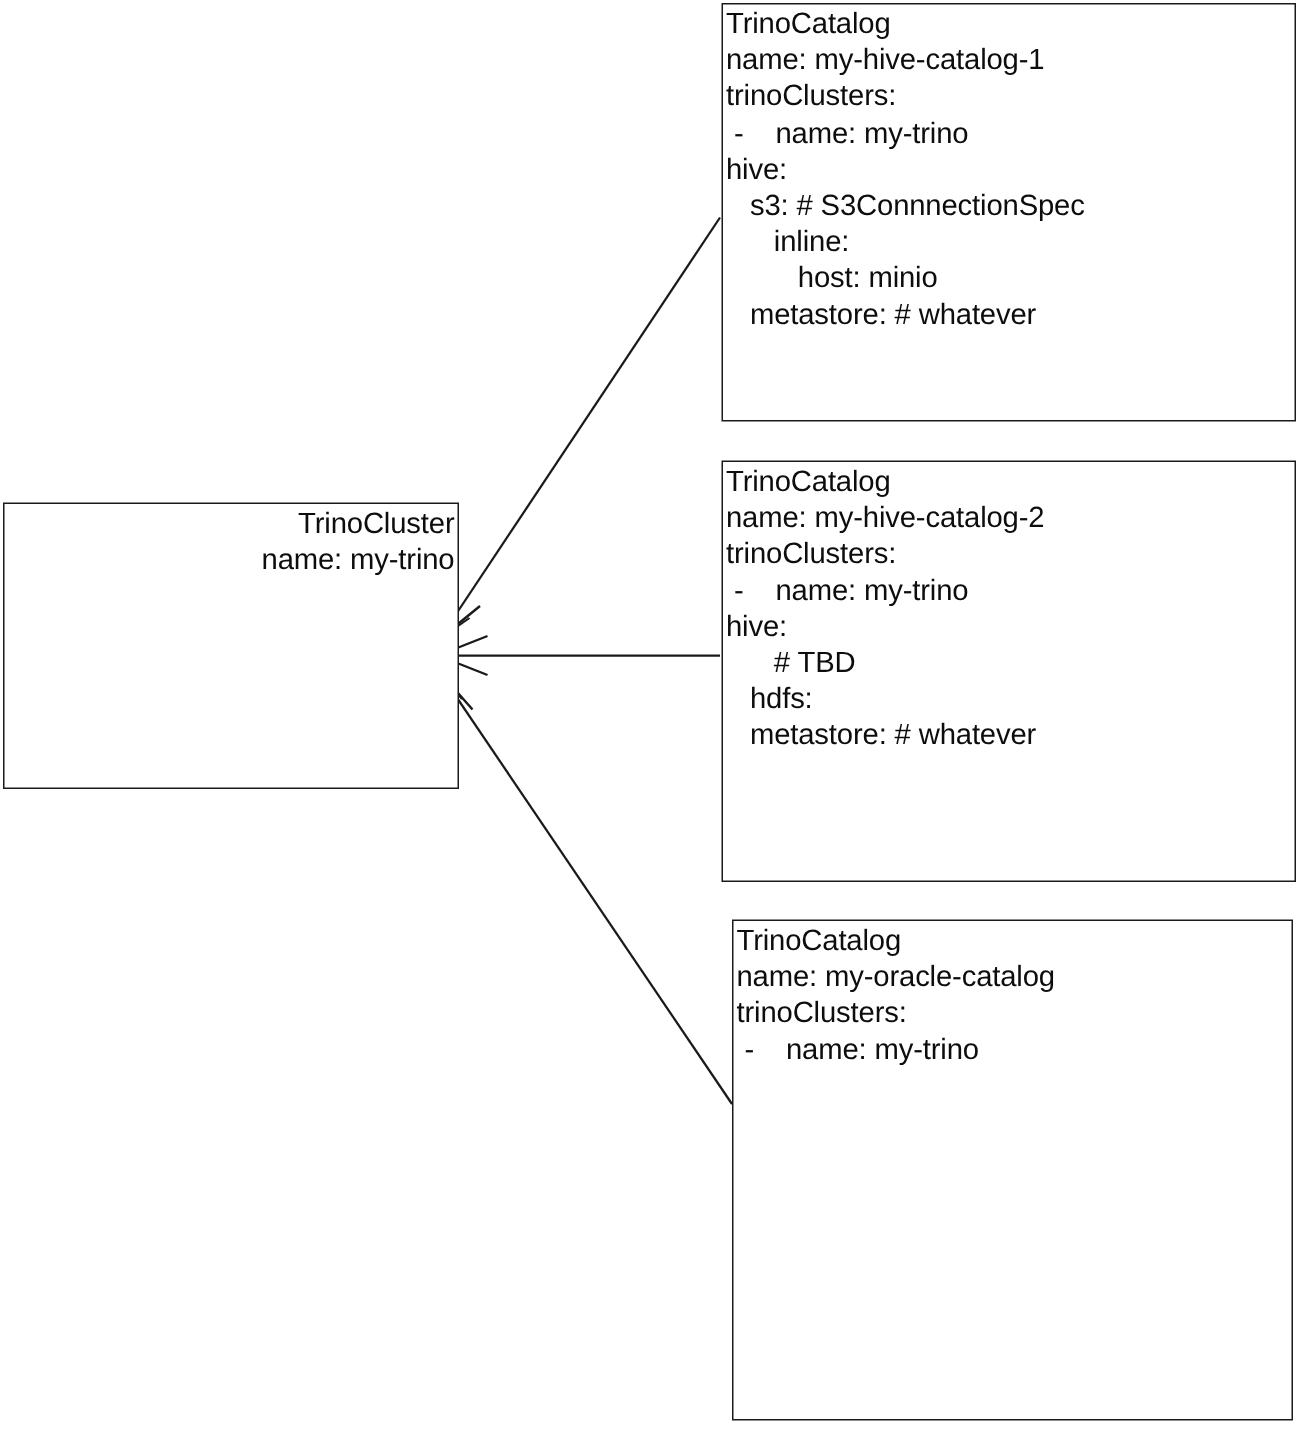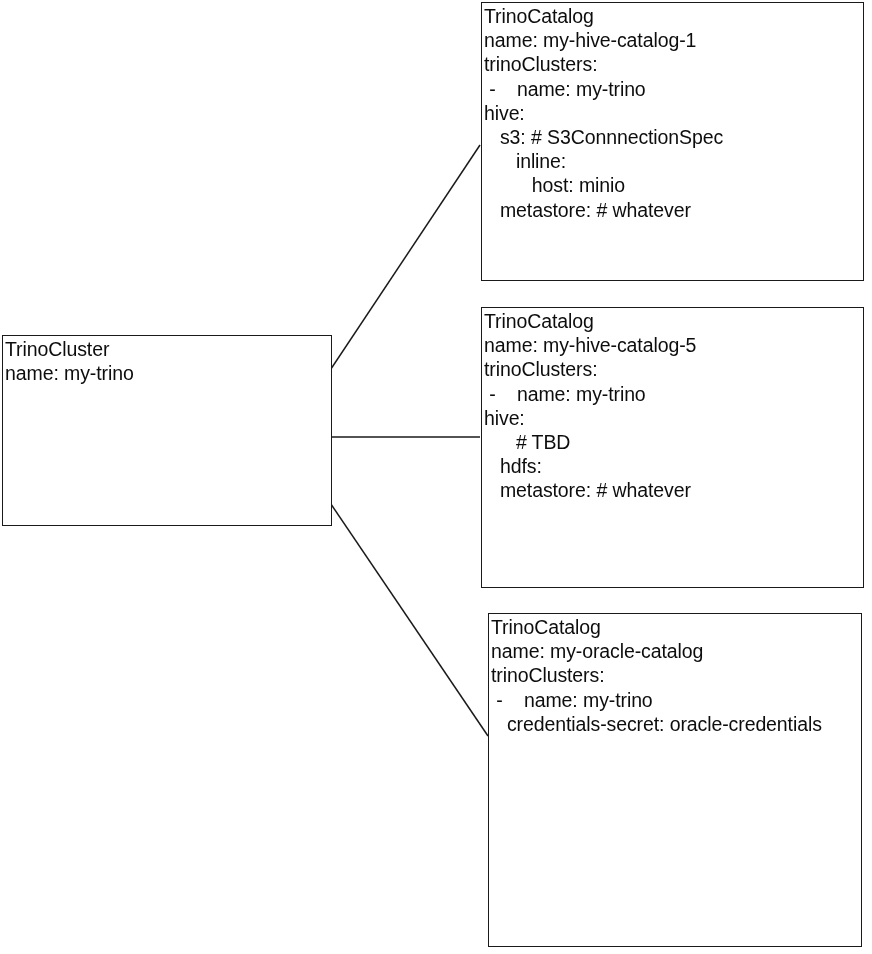--- a/index.html
+++ b/index.html
@@ -41,22 +41,23 @@
     white-space: pre;
     letter-spacing: -0.1px;
   }
   .node-line {
     white-space: pre;
     display: block;
   }
   #cluster-node {
     left: 2px;
     top: 335px;
-    width: 330px;
+    width: 304px;
     height: 191px;
+    text-align: right;
   }
   #catalog-node-1 {
     left: 481px;
     top: 2px;
     width: 383px;
     height: 279px;
   }
   #catalog-node-2 {
     left: 481px;
     top: 307px;
@@ -106,21 +107,21 @@
 
   <div class="node" id="cluster-node">
     <div class="node-text"><span class="node-line">TrinoCluster</span><span class="node-line">name: my-trino</span></div>
   </div>
 
   <div class="node" id="catalog-node-1">
     <div class="node-text"><span class="node-line">TrinoCatalog</span><span class="node-line">name: my-hive-catalog-1</span><span class="node-line">trinoClusters:</span><span class="node-line"> -    name: my-trino</span><span class="node-line">hive:</span><span class="node-line">   s3: # S3ConnnectionSpec</span><span class="node-line">      inline:</span><span class="node-line">         host: minio</span><span class="node-line">   metastore: # whatever</span></div>
   </div>
 
   <div class="node" id="catalog-node-2">
-    <div class="node-text"><span class="node-line">TrinoCatalog</span><span class="node-line">name: my-hive-catalog-5</span><span class="node-line">trinoClusters:</span><span class="node-line"> -    name: my-trino</span><span class="node-line">hive:</span><span class="node-line">      # TBD</span><span class="node-line">   hdfs:</span><span class="node-line">   metastore: # whatever</span></div>
+    <div class="node-text"><span class="node-line">TrinoCatalog</span><span class="node-line">name: my-hive-catalog-2</span><span class="node-line">trinoClusters:</span><span class="node-line"> -    name: my-trino</span><span class="node-line">hive:</span><span class="node-line">      # TBD</span><span class="node-line">   hdfs:</span><span class="node-line">   metastore: # whatever</span></div>
   </div>
 
   <div class="node" id="catalog-node-3">
-    <div class="node-text"><span class="node-line">TrinoCatalog</span><span class="node-line">name: my-oracle-catalog</span><span class="node-line">trinoClusters:</span><span class="node-line"> -    name: my-trino</span><span class="node-line">   credentials-secret: oracle-credentials</span></div>
+    <div class="node-text"><span class="node-line">TrinoCatalog</span><span class="node-line">name: my-oracle-catalog</span><span class="node-line">trinoClusters:</span><span class="node-line"> -    name: my-trino</span></div>
 
   </div>
 
 </div>
 
 </body></html>

